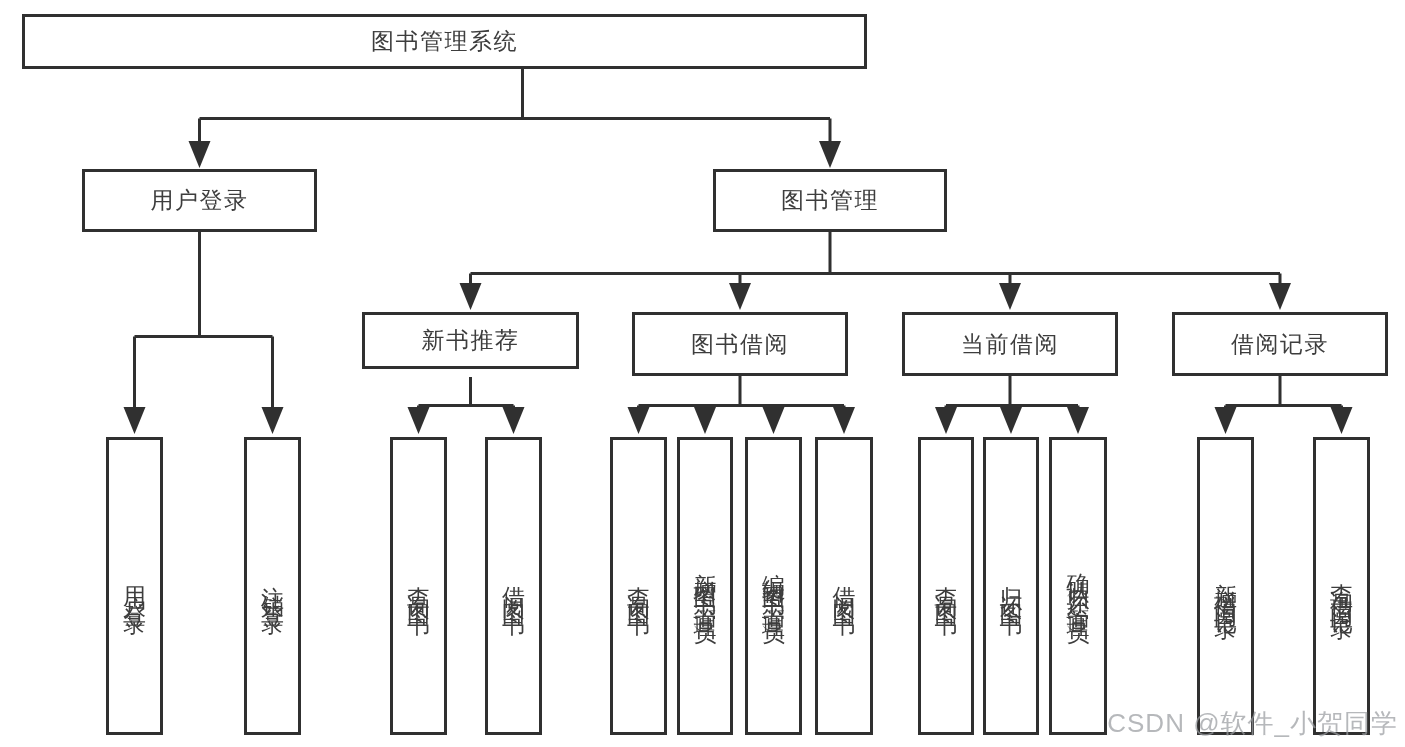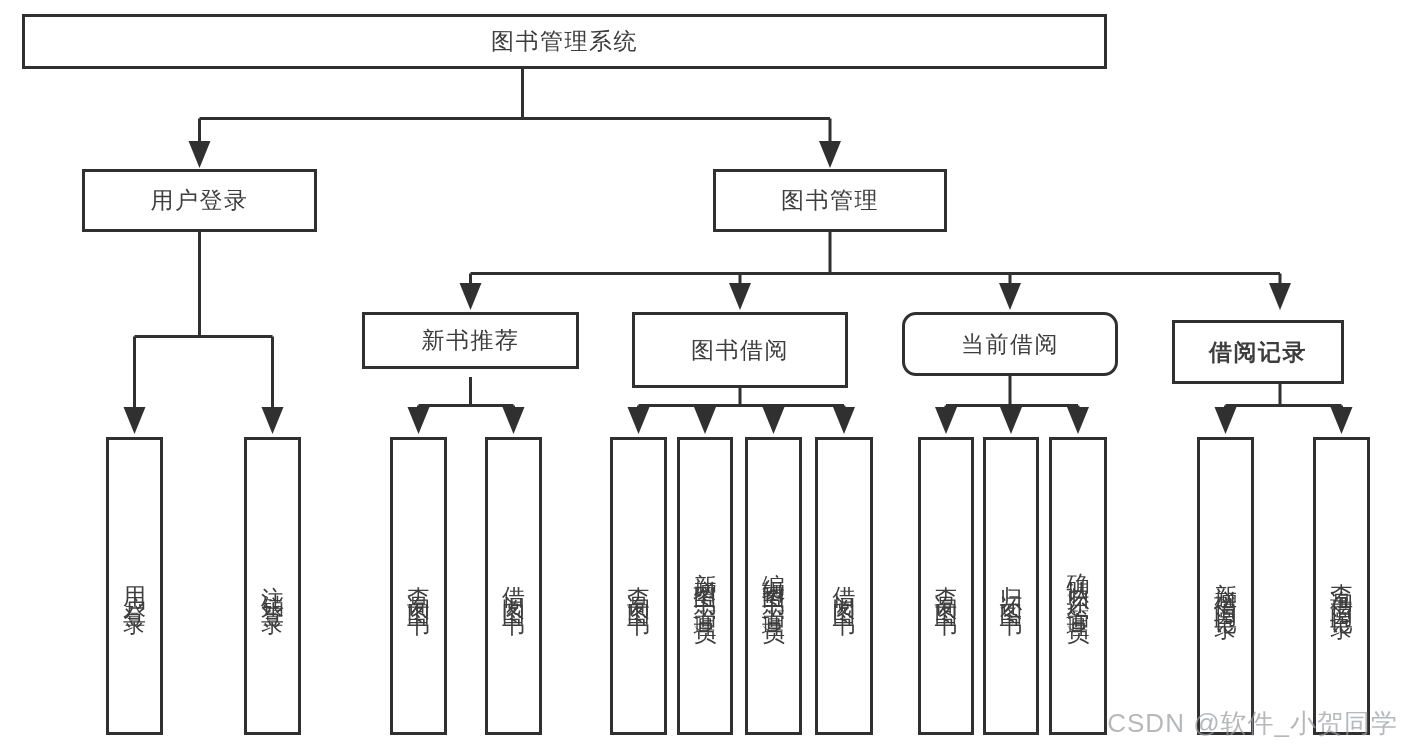--- a/index.html
+++ b/index.html
@@ -65,29 +65,29 @@
       <polygon points="762.5,407 784.5,407 773.5,434"></polygon>
       <polygon points="833,407 855,407 844,434"></polygon>
       <polygon points="935,407 957,407 946,434"></polygon>
       <polygon points="1000,407 1022,407 1011,434"></polygon>
       <polygon points="1067,407 1089,407 1078,434"></polygon>
       <polygon points="1214.5,407 1236.5,407 1225.5,434"></polygon>
       <polygon points="1330.5,407 1352.5,407 1341.5,434"></polygon>
     </g>
   </svg>
 
-  <div class="box hbox" style="left:22px;top:14px;width:1085px;height:55px;">图书管理系统</div>
+  <div class="box hbox" style="left:22px;top:14px;width:845px;height:55px;">图书管理系统</div>
 
   <div class="box hbox" style="left:82px;top:169px;width:235px;height:63px;">用户登录</div>
   <div class="box hbox" style="left:713px;top:169px;width:234px;height:63px;font-family:Liberation Serif, serif;">图书管理</div>
 
   <div class="box hbox" style="left:362px;top:312px;width:217px;height:57px;">新书推荐</div>
-  <div class="box hbox" style="left:632px;top:312px;width:216px;height:76px;">图书借阅</div>
-  <div class="box hbox" style="left:902px;top:312px;width:216px;height:64px;border-radius:14px;">当前借阅</div>
-  <div class="box hbox" style="left:1172px;top:320px;width:172px;height:64px;font-weight:bold;">借阅记录</div>
+  <div class="box hbox" style="left:632px;top:312px;width:216px;height:64px;">图书借阅</div>
+  <div class="box hbox" style="left:902px;top:312px;width:216px;height:64px;">当前借阅</div>
+  <div class="box hbox" style="left:1172px;top:312px;width:216px;height:64px;">借阅记录</div>
 
   <div class="box vbox" style="left:106px;top:437px;width:57px;height:298px;">
     <span class="vtext" style="letter-spacing: 9px;">用户登录</span>
   </div>
   <div class="box vbox" style="left:244px;top:437px;width:57px;height:298px;">
     <span class="vtext" style="letter-spacing: 9px;">注销登录</span>
   </div>
 
   <div class="box vbox" style="left:390px;top:437px;width:57px;height:298px;">
     <span class="vtext" style="letter-spacing: 9px;">查询图书</span>

